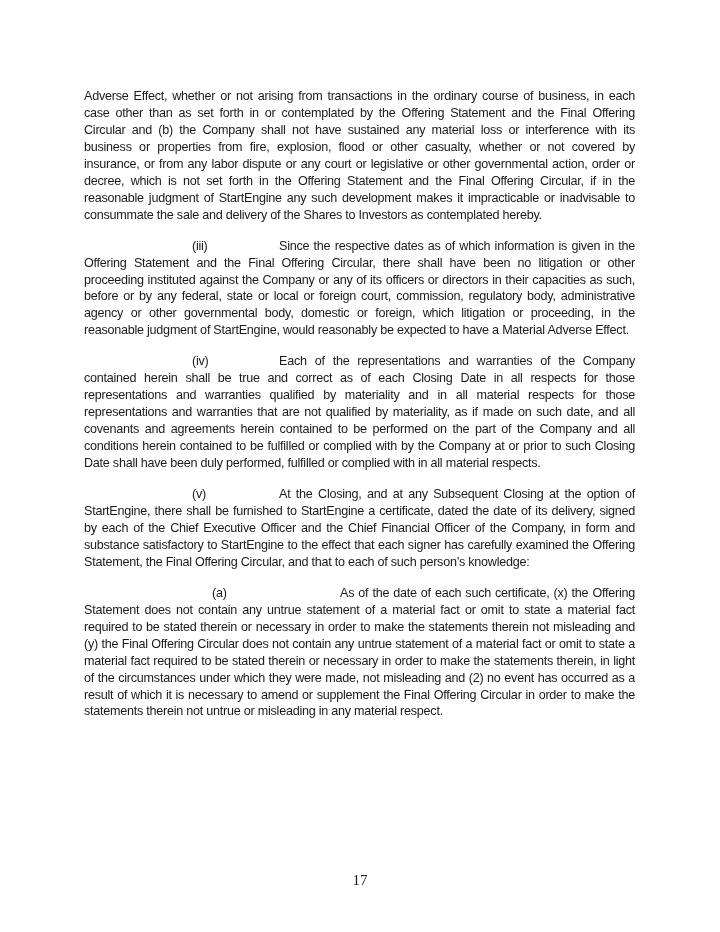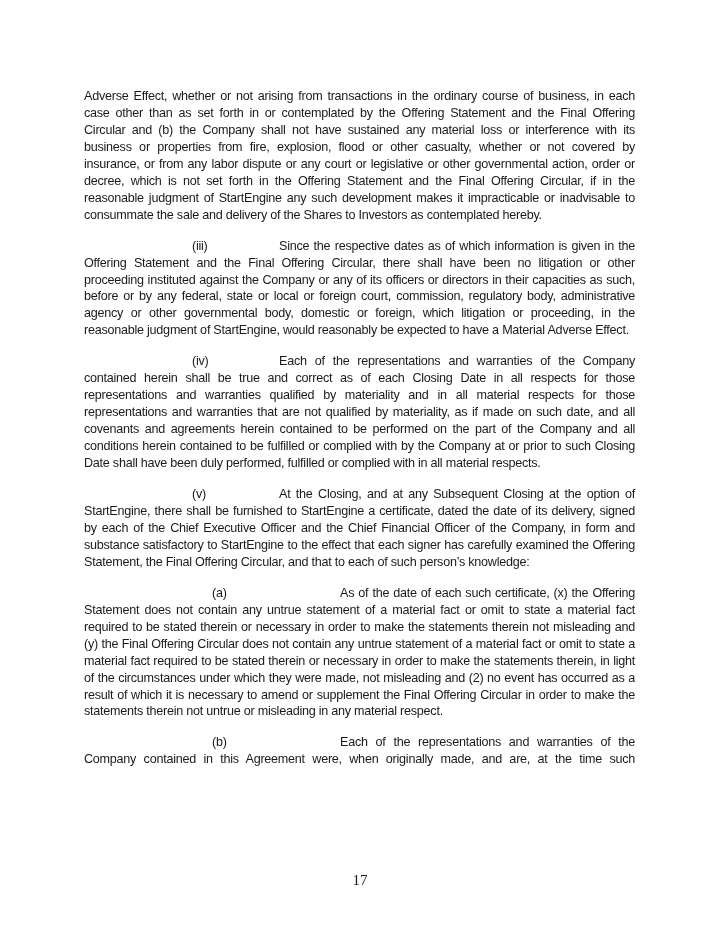--- a/index.html
+++ b/index.html
@@ -71,20 +71,17 @@
     </p>
 
     <p class="para lvl1">
       <span class="num">(v)</span><span>At the Closing, and at any Subsequent Closing at the option of StartEngine, there shall be furnished to StartEngine a certificate, dated the date of its delivery, signed by each of the Chief Executive Officer and the Chief Financial Officer of the Company, in form and substance satisfactory to StartEngine to the effect that each signer has carefully examined the Offering Statement, the Final Offering Circular, and that to each of such person’s knowledge:</span>
     </p>
 
     <p class="para lvl2">
       <span class="num">(a)</span><span>As of the date of each such certificate, (x) the Offering Statement does not contain any untrue statement of a material fact or omit to state a material fact required to be stated therein or necessary in order to make the statements therein not misleading and (y) the Final Offering Circular does not contain any untrue statement of a material fact or omit to state a material fact required to be stated therein or necessary in order to make the statements therein, in light of the circumstances under which they were made, not misleading and (2) no event has occurred as a result of which it is necessary to amend or supplement the Final Offering Circular in order to make the statements therein not untrue or misleading in any material respect.</span>
     </p>
 
-    <p class="para lvl2" style="text-align-last: justify;">
-      <span class="num">(b)</span><span>Each of the representations and warranties of the Company contained in this Agreement were, when originally made, and are, at the time such</span>
-    </p>
 
   </div>
 
   <div class="page-number">17</div>
 </div>
 
 </body></html>

